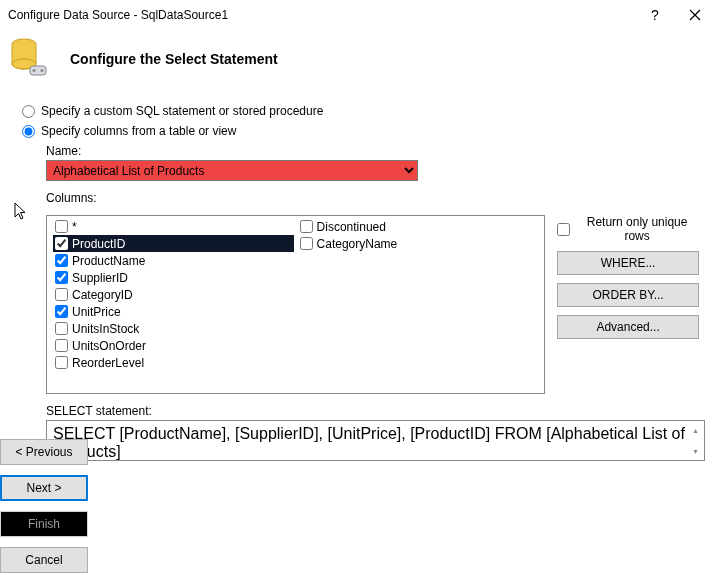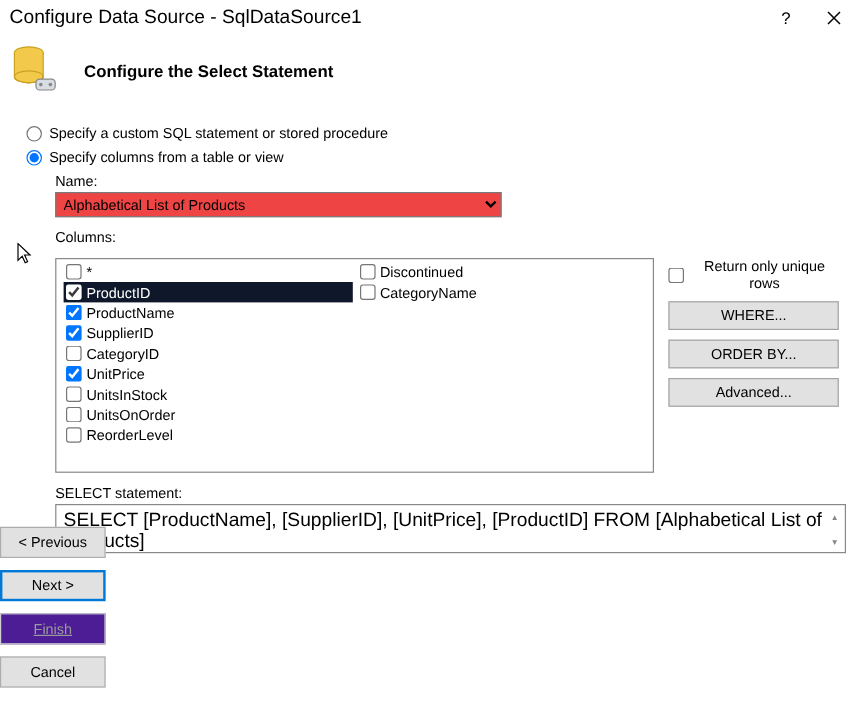--- a/index.html
+++ b/index.html
@@ -14,21 +14,21 @@
     overflow: hidden;
     position: relative;
   }
   .titlebar {
     display: flex;
     align-items: center;
     justify-content: space-between;
     height: 30px;
     padding: 0 0 0 8px;
   }
-  .titlebar-left { font-size: 16px; }
+  .titlebar-left { font-size: 12px; }
   .titlebar-right { display: flex; align-items: center; }
   .titlebar-btn {
     width: 40px; height: 30px;
     display: flex; align-items: center; justify-content: center;
     font-size: 14px;
   }
   .header {
     display: flex;
     align-items: center;
     padding: 8px 10px 20px 10px;
@@ -141,23 +141,22 @@
     height: 26px;
     border: 1px solid #adadad;
     background: #e1e1e1;
     font: inherit;
   }
   .wizbtn.default {
     border: 2px solid #0078d7;
   }
   .wizbtn:disabled {
     color: #9b9b9b;
-    background: #4c1d95;
+    background: #000000;
     border-color: #cfcfcf;
-    text-decoration: underline;
   }
   .cursor {
     position: absolute;
     left: 14px;
     top: 202px;
     pointer-events: none;
   }
   label { cursor: default; text-align: center; }
 </style>
 </head>

